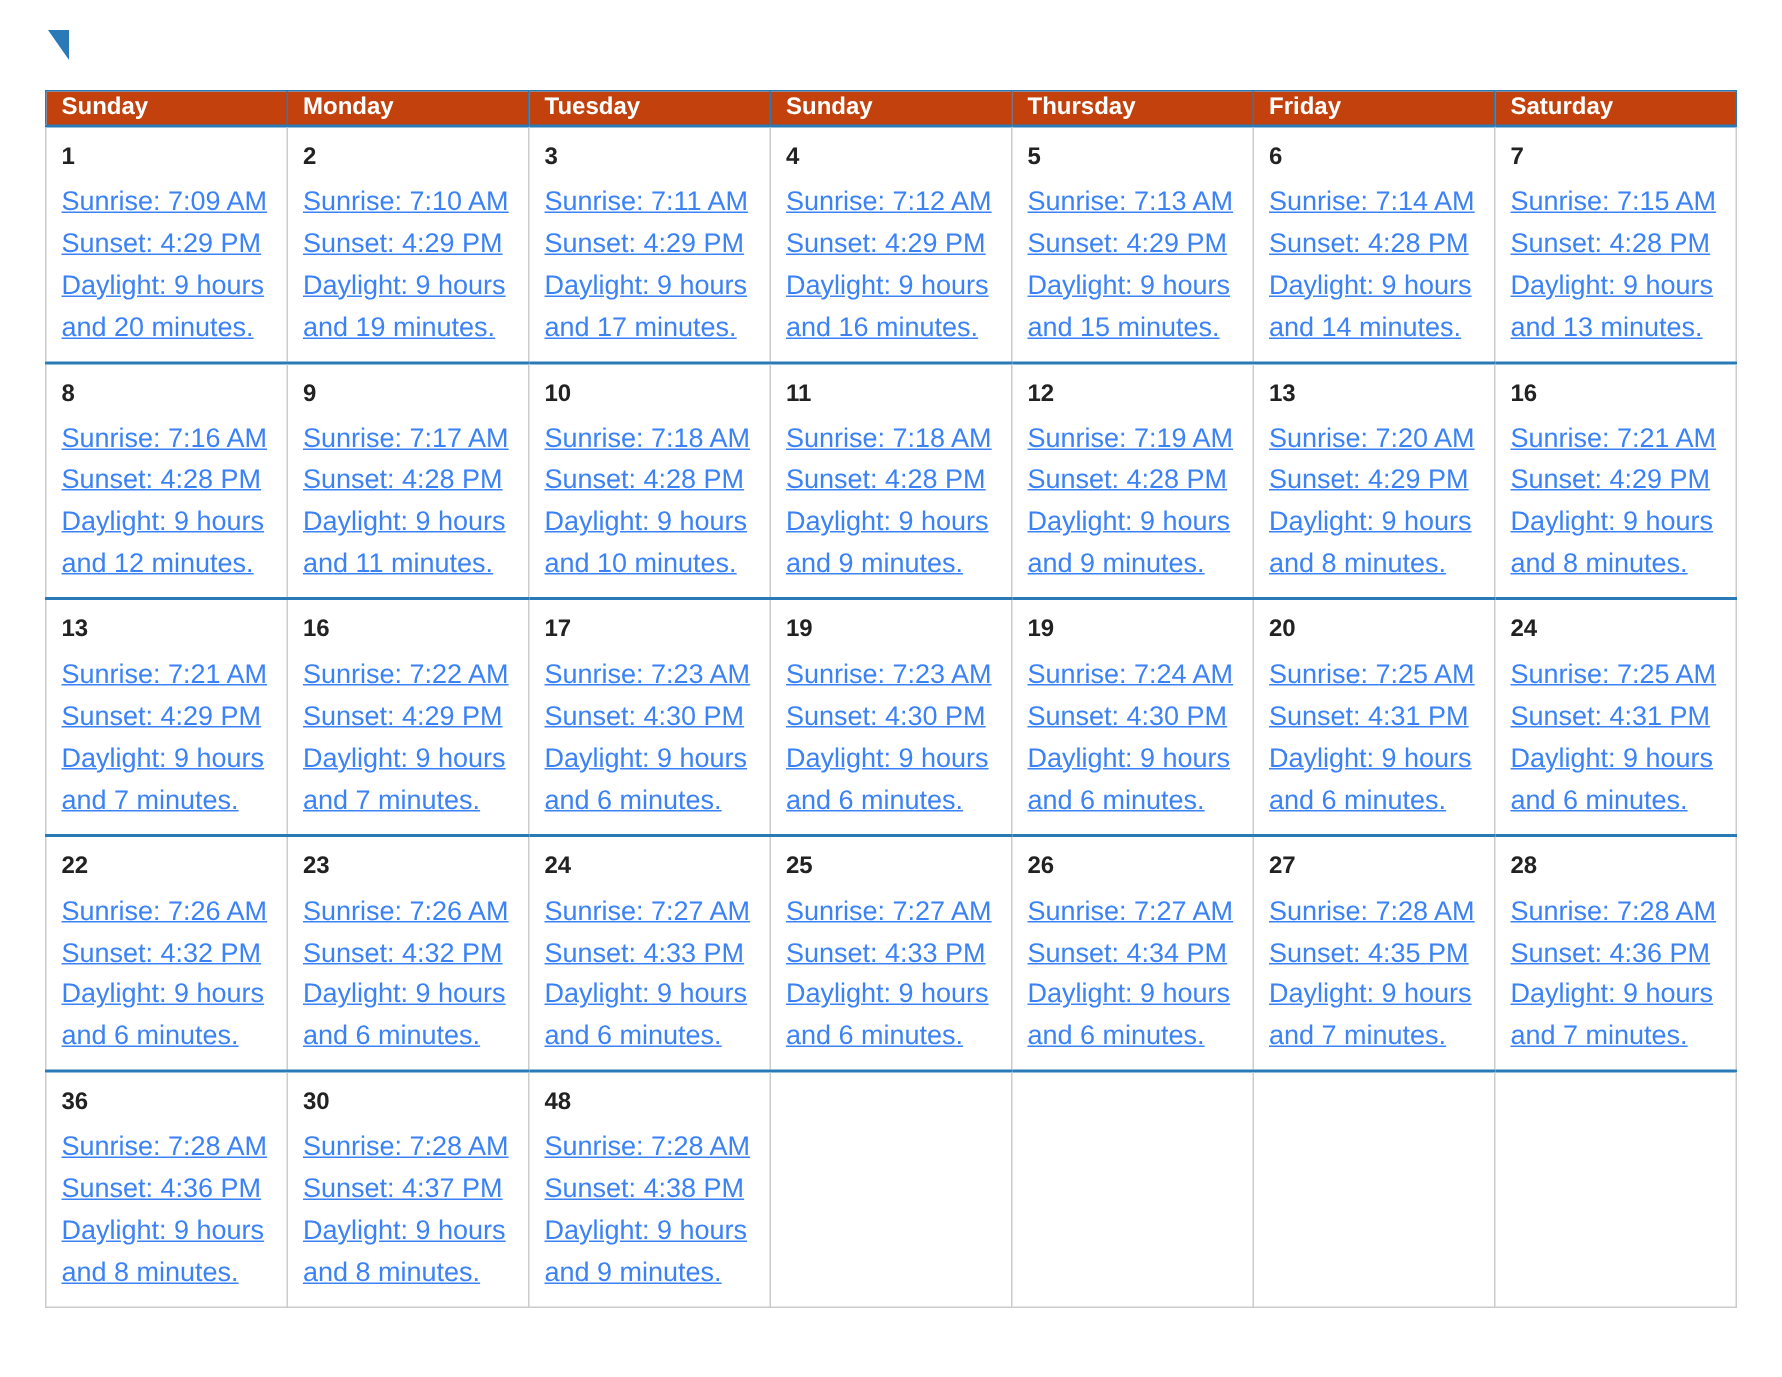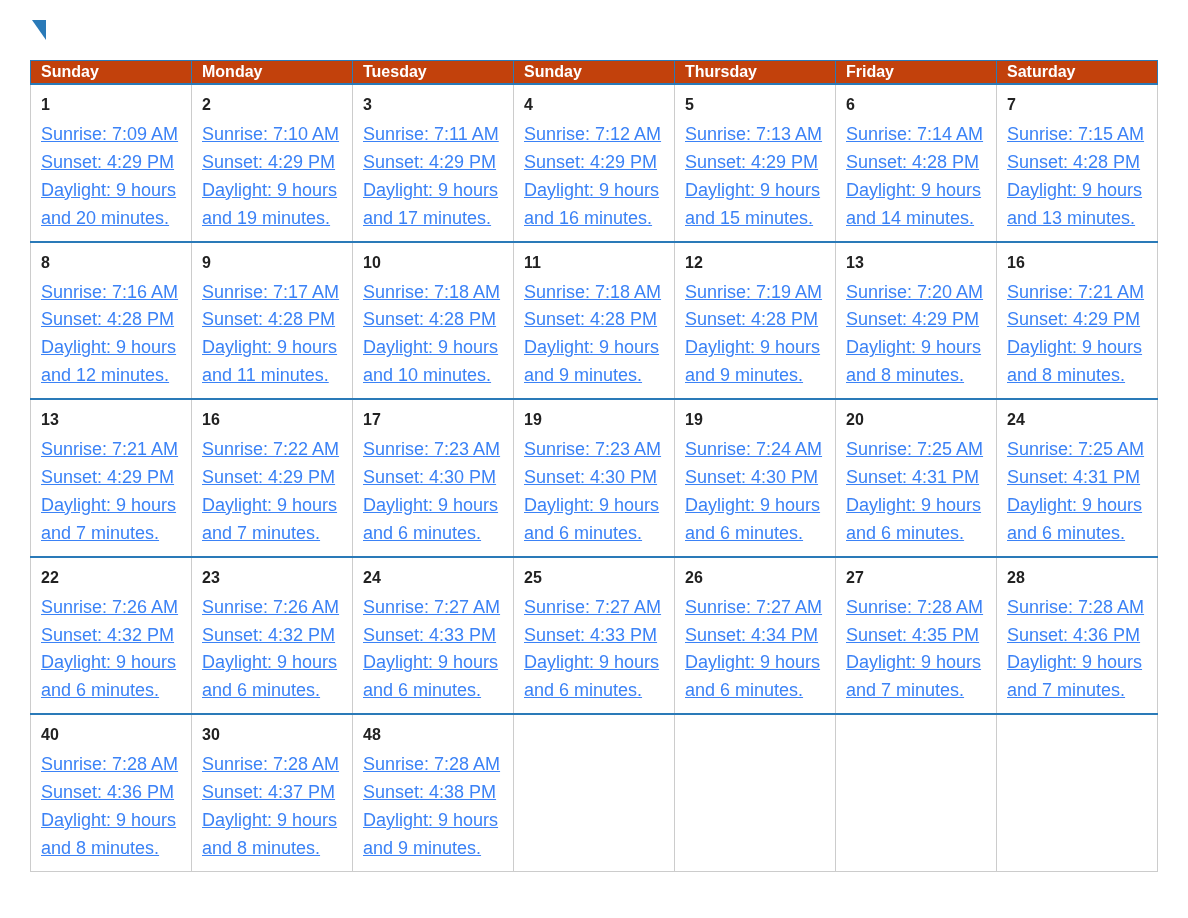--- a/index.html
+++ b/index.html
@@ -248,21 +248,21 @@
         <span class="day-num">27</span>
         <span class="day-info">Sunrise: 7:28 AM<br>Sunset: 4:35 PM<br>Daylight: 9 hours<br>and 7 minutes.</span>
       </td>
         <td>
         <span class="day-num">28</span>
         <span class="day-info">Sunrise: 7:28 AM<br>Sunset: 4:36 PM<br>Daylight: 9 hours<br>and 7 minutes.</span>
       </td>
       </tr>
       <tr>
         <td>
-        <span class="day-num">40</span>
+        <span class="day-num">36</span>
         <span class="day-info">Sunrise: 7:28 AM<br>Sunset: 4:36 PM<br>Daylight: 9 hours<br>and 8 minutes.</span>
       </td>
         <td>
         <span class="day-num">30</span>
         <span class="day-info">Sunrise: 7:28 AM<br>Sunset: 4:37 PM<br>Daylight: 9 hours<br>and 8 minutes.</span>
       </td>
         <td>
         <span class="day-num">48</span>
         <span class="day-info">Sunrise: 7:28 AM<br>Sunset: 4:38 PM<br>Daylight: 9 hours<br>and 9 minutes.</span>
       </td>

